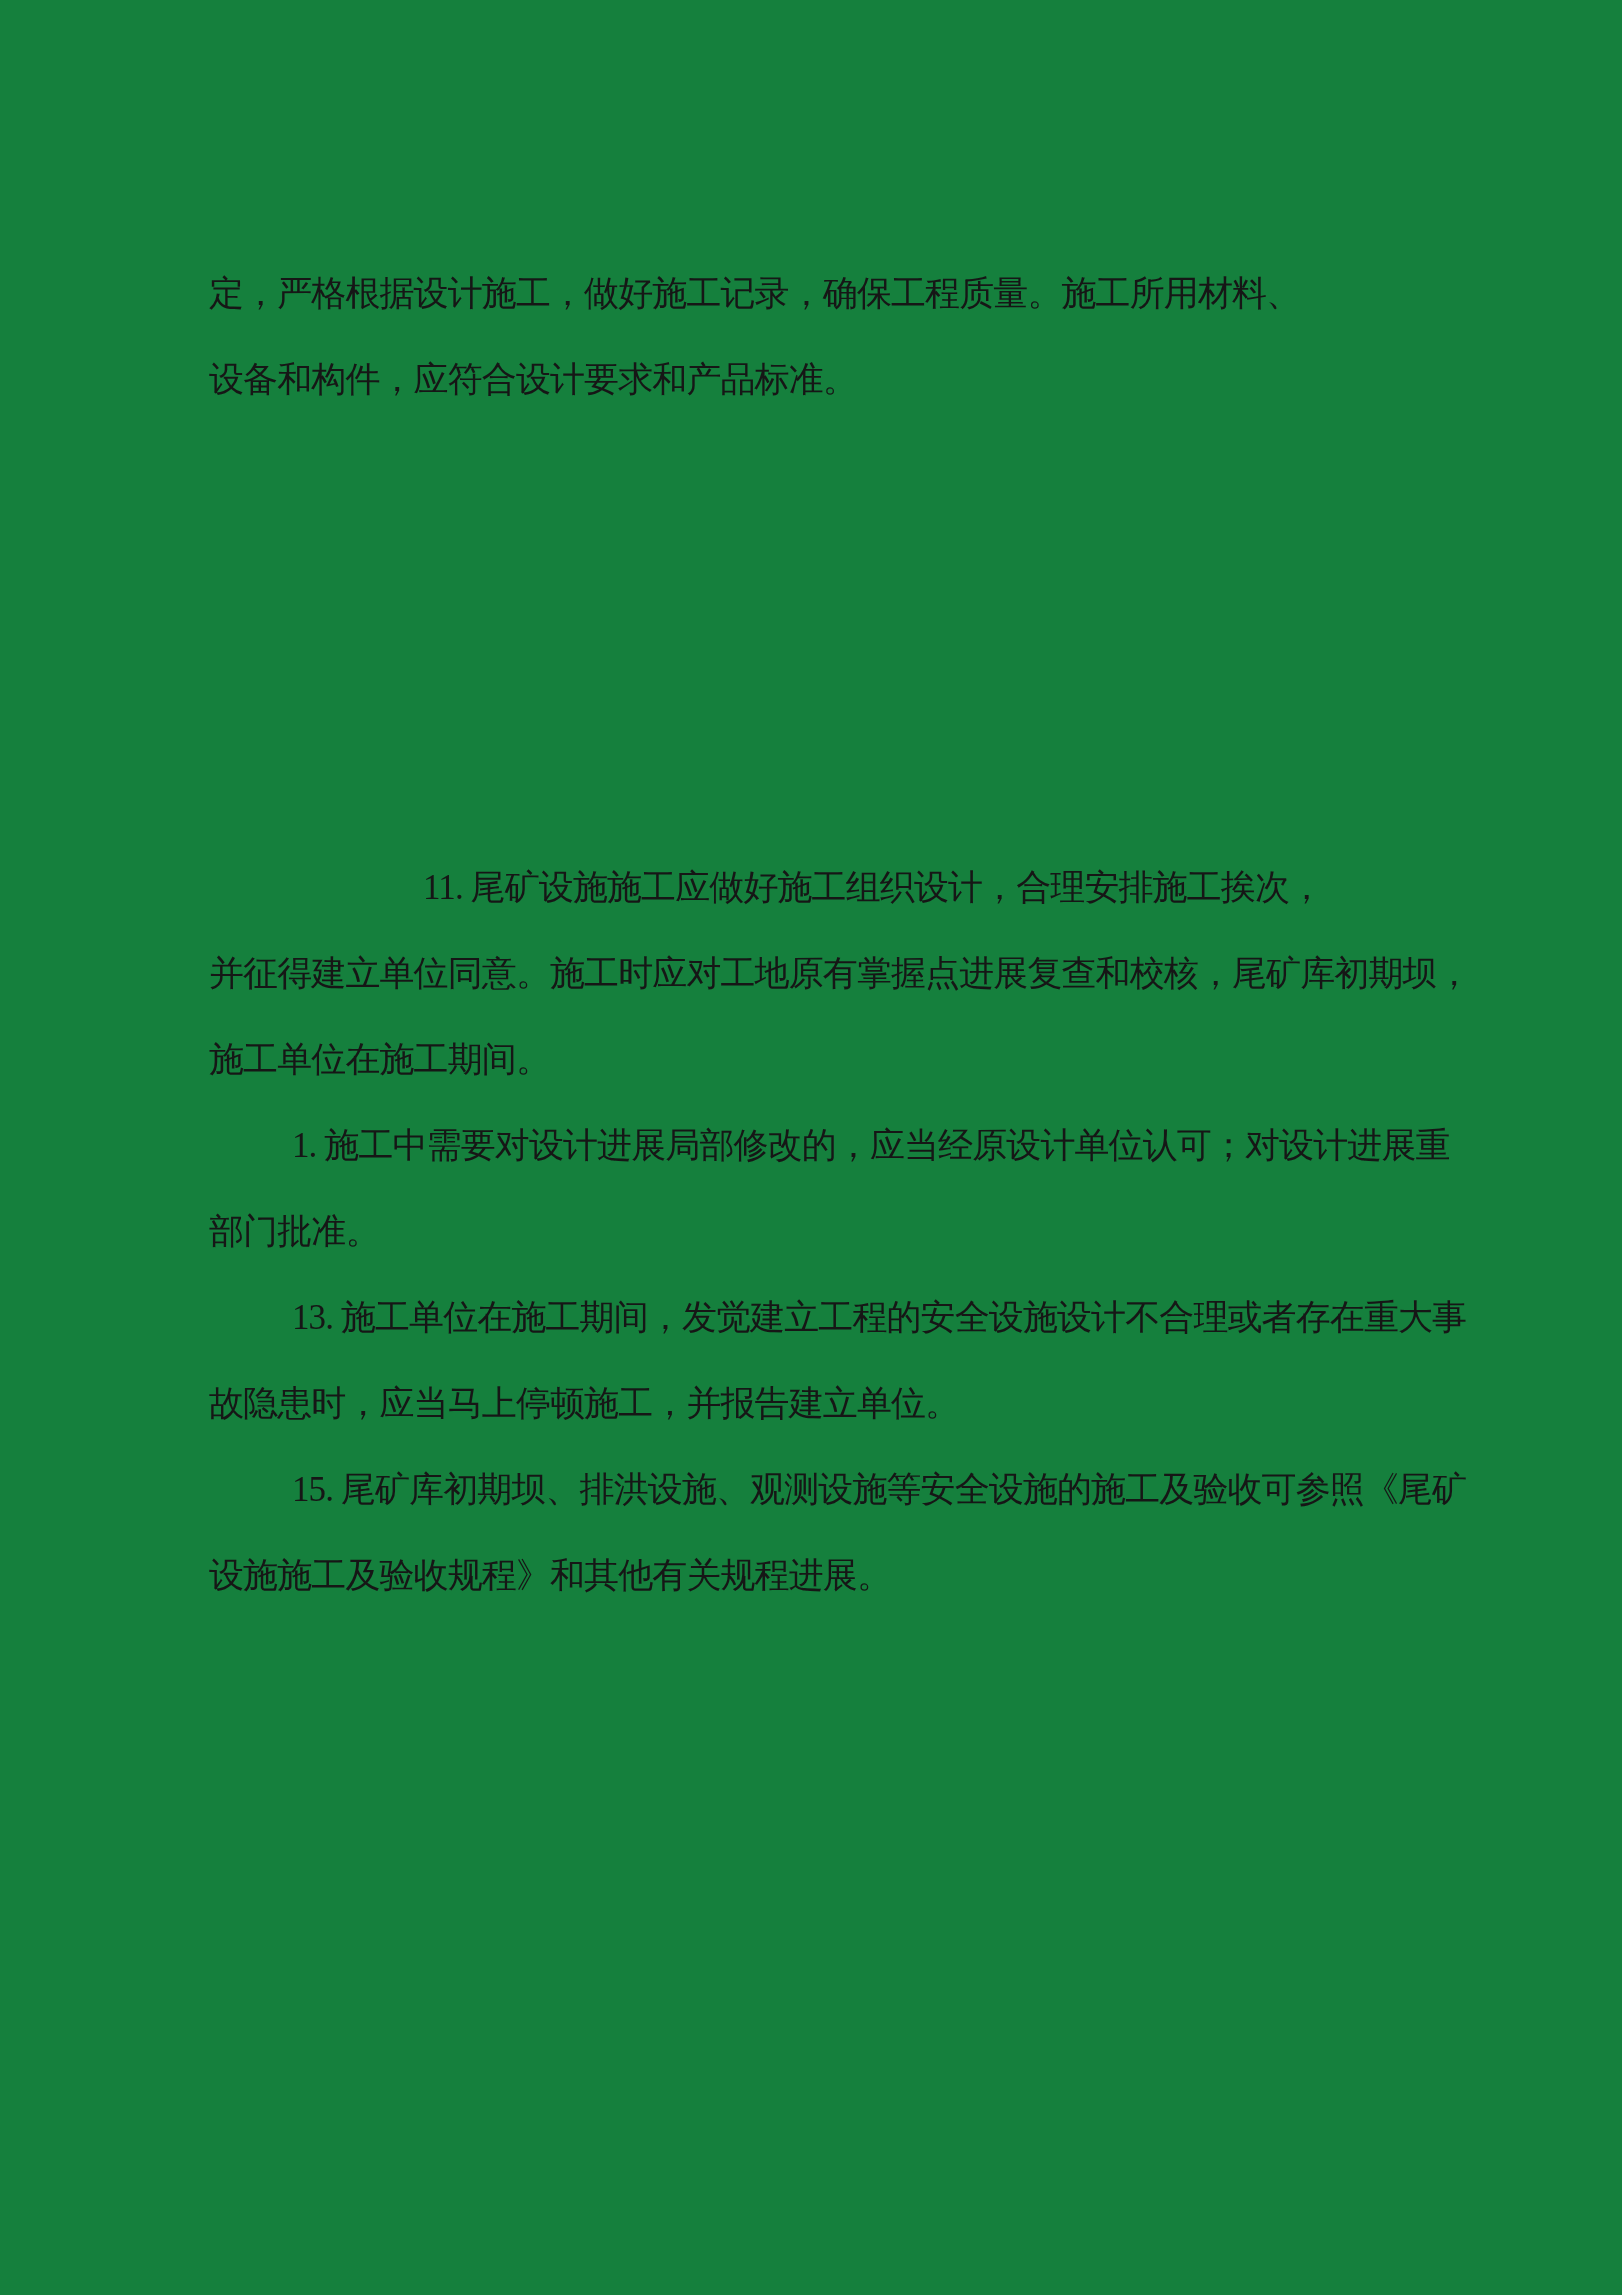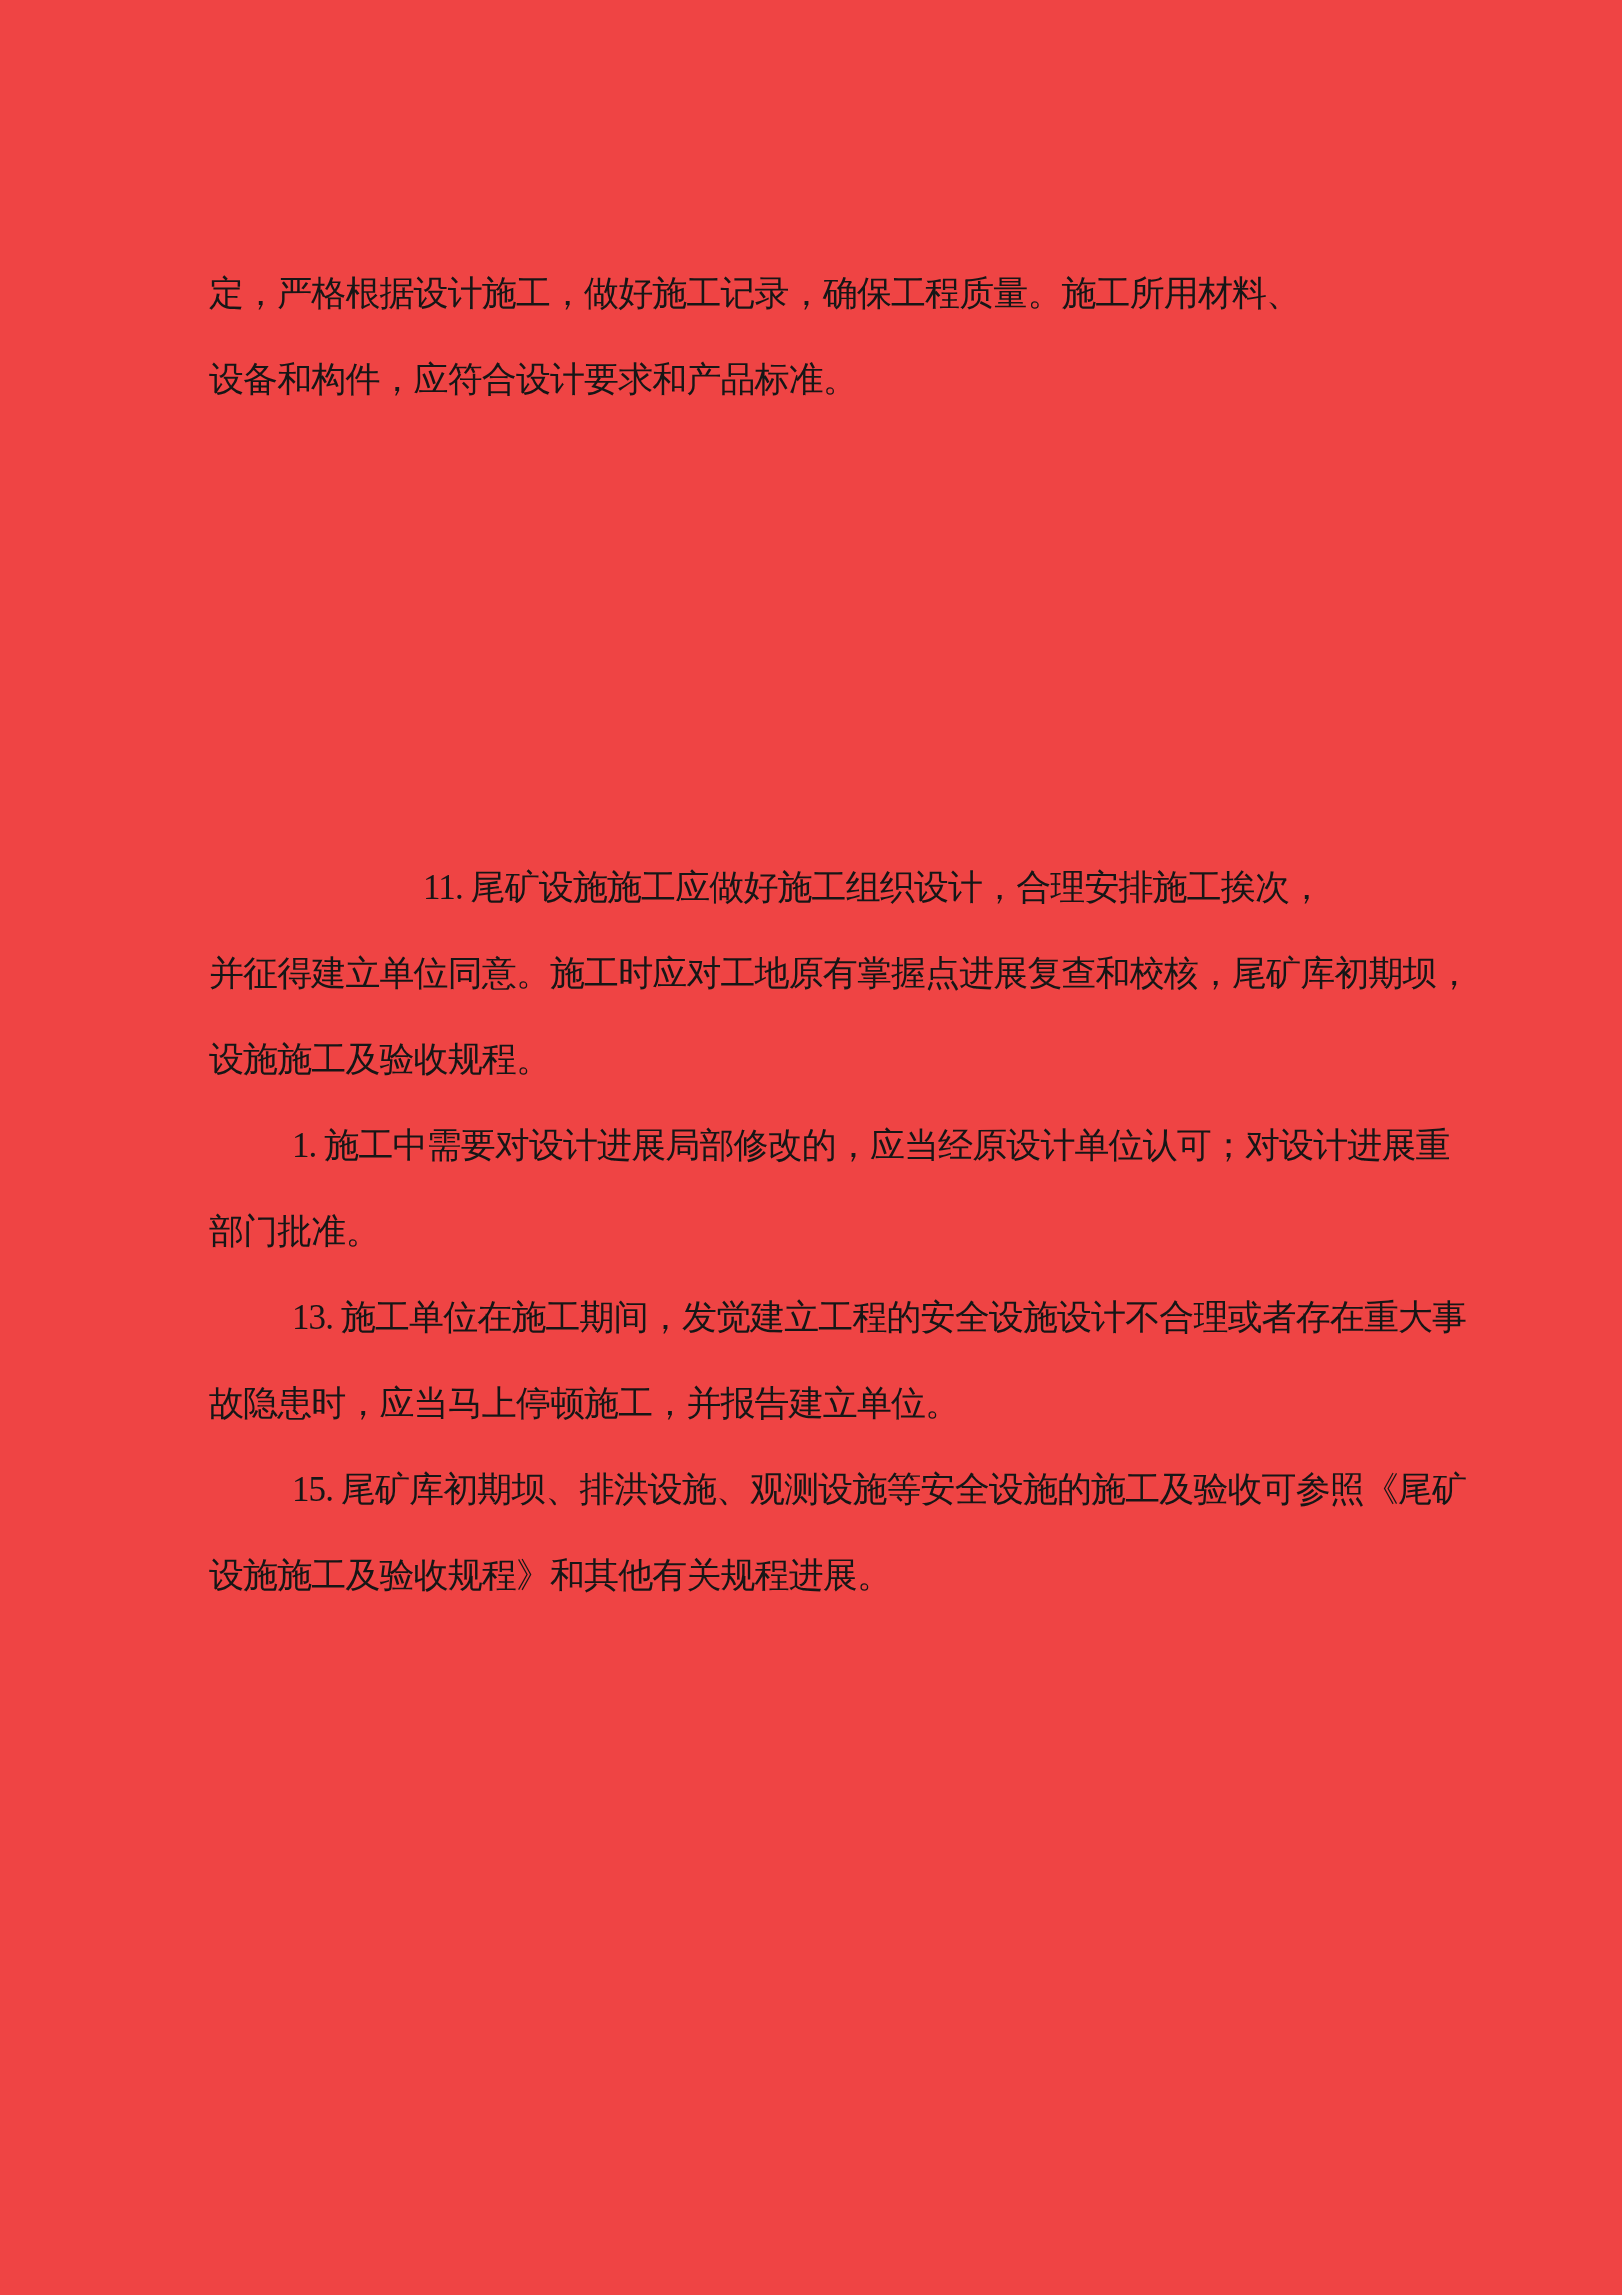--- a/index.html
+++ b/index.html
@@ -4,21 +4,21 @@
 <style>
   html, body {
     margin: 0;
     padding: 0;
     background: #ffffff;
   }
   .page {
     position: relative;
     width: 1623px;
     height: 2295px;
-    background: #ef4444;
+    background: #15803d;
     overflow: hidden;
   }
   .content {
     box-sizing: border-box;
     width: 100%;
     height: 100%;
     padding: 251px 201px 0 209px;
     font-family: "Liberation Serif", "DejaVu Serif", serif;
     font-size: 35px;
     color: #161616;
@@ -54,21 +54,21 @@
   <div class="content">
 
     <div class="paragraph">
       <div class="text-line">定，严格根据设计施工，做好施工记录，确保工程质量。施工所用材料、</div>
       <div class="text-line">设备和构件，应符合设计要求和产品标准。</div>
     </div>
 
     <div class="paragraph gap-before">
       <div class="text-line indent-deep">11. 尾矿设施施工应做好施工组织设计，合理安排施工挨次，</div>
       <div class="text-line">并征得建立单位同意。施工时应对工地原有掌握点进展复查和校核，尾矿库初期坝，</div>
-      <div class="text-line">设施施工及验收规程。</div>
+      <div class="text-line">施工单位在施工期间。</div>
     </div>
 
     <div class="paragraph">
       <div class="text-line indent-item">1. 施工中需要对设计进展局部修改的，应当经原设计单位认可；对设计进展重</div>
       <div class="text-line">部门批准。</div>
     </div>
 
     <div class="paragraph">
       <div class="text-line indent-item">13. 施工单位在施工期间，发觉建立工程的安全设施设计不合理或者存在重大事</div>
       <div class="text-line">故隐患时，应当马上停顿施工，并报告建立单位。</div>

